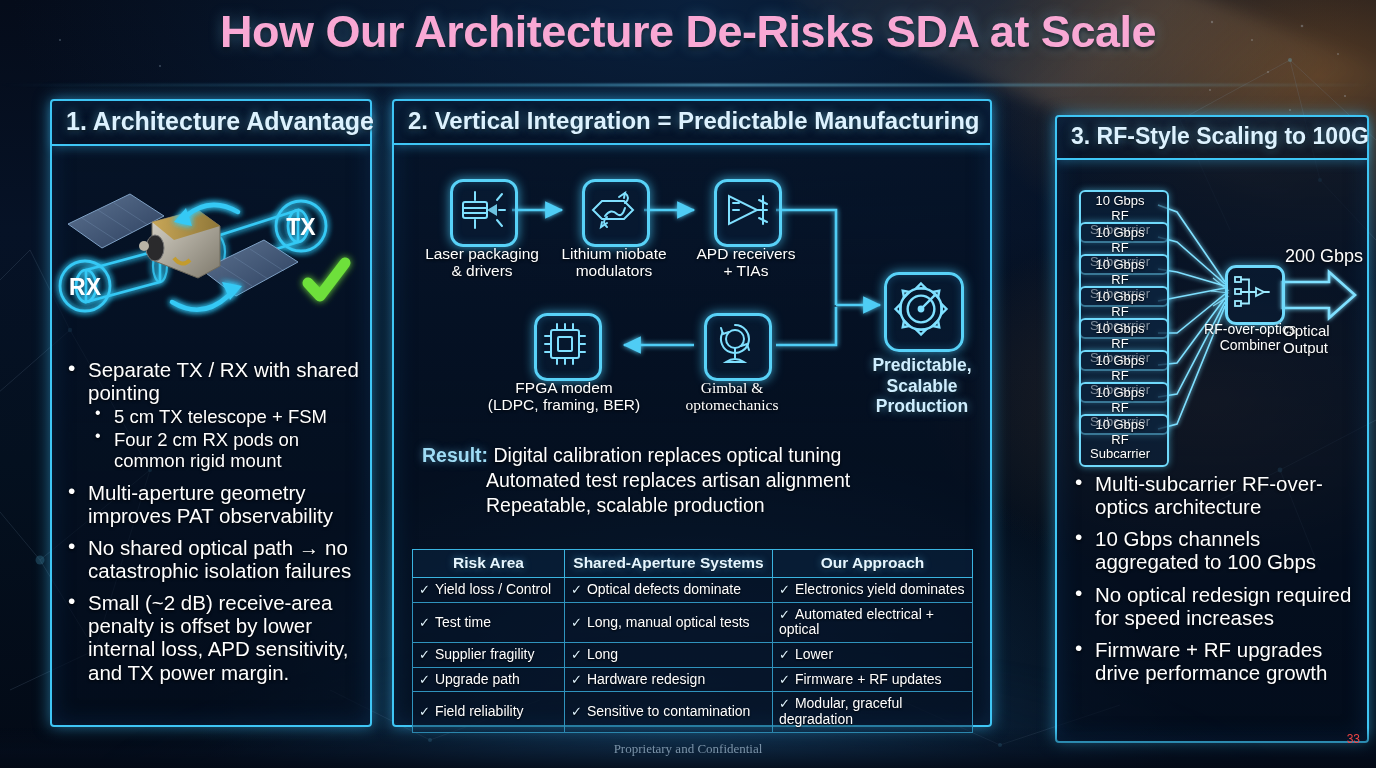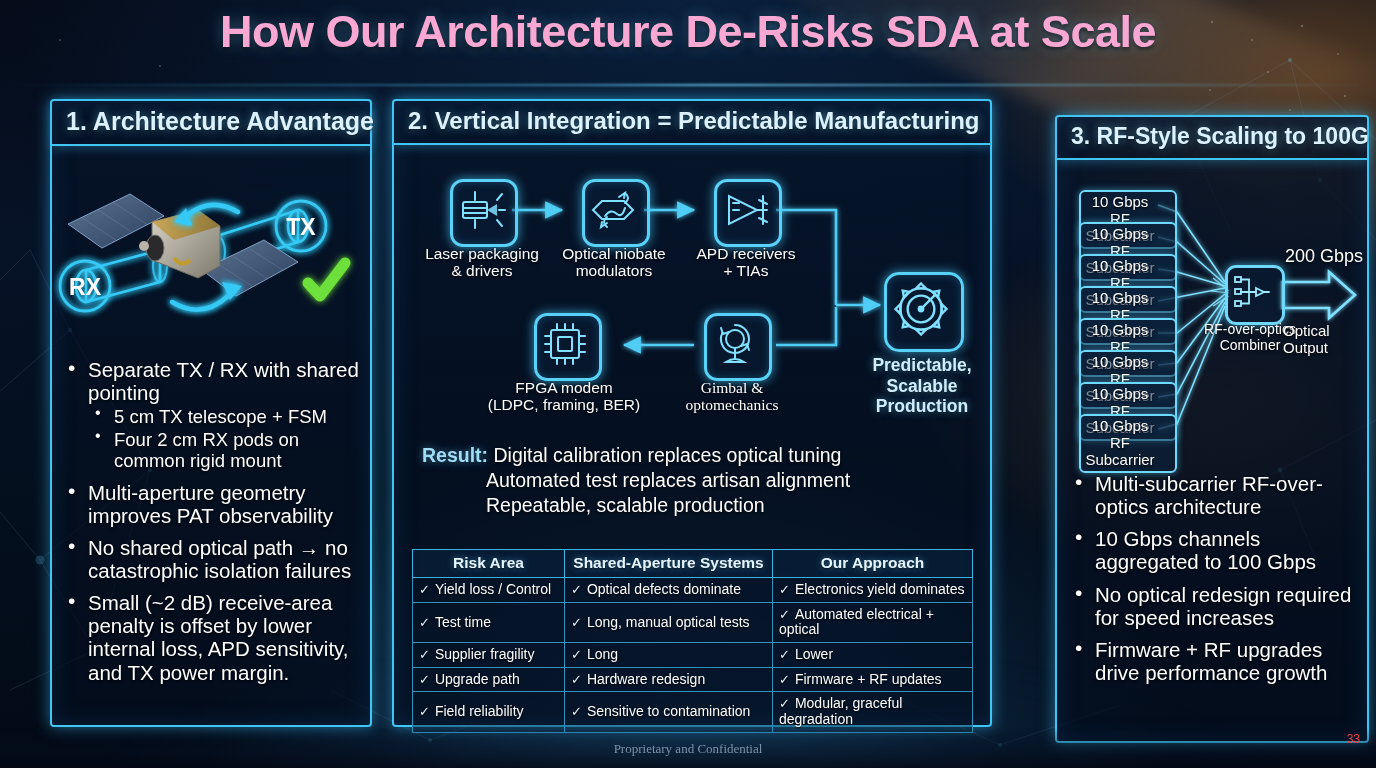--- a/index.html
+++ b/index.html
@@ -99,21 +99,21 @@
     background:rgba(6,22,44,.42);text-shadow:0 1px 2px rgba(0,0,0,.9);vertical-align:middle;}
   table.risk td .ck{color:#dff4ff;margin-right:5px;font-size:13px;}
   table.risk col.c1{width:152px;}
   table.risk col.c2{width:208px;}
   table.risk col.c3{width:200px;}
   table.risk td.cell{white-space:normal;}
 
   
   .sc{position:absolute;width:78px;border:2px solid #6fd9fb;border-radius:6px;
     background:rgba(12,38,66,.55);box-shadow:0 0 7px rgba(90,210,250,.55);
-    text-align:center;color:#ffffff;font-size:15px;line-height:1.12;padding:2px 16px 3px 0;
+    text-align:center;color:#ffffff;font-size:13px;line-height:1.12;padding:2px 8px 3px 0;
     text-shadow:0 1px 2px rgba(0,0,0,.9);}
   .combiner{position:absolute;width:54px;height:54px;border:3px solid #6fd9fb;border-radius:11px;
     box-shadow:0 0 10px rgba(90,210,250,.7);background:rgba(10,34,62,.4);}
   .c3lbl{position:absolute;text-align:center;color:#ffffff;font-size:14px;line-height:1.14;
     text-shadow:0 1px 3px rgba(0,0,0,.9);}
   .bigrate{position:absolute;color:#ffffff;font-size:18px;text-shadow:0 1px 3px rgba(0,0,0,.9);}
 
   
   .footer-band{position:absolute;left:0;right:0;bottom:0;height:40px;
     background:linear-gradient(180deg, rgba(6,16,32,.0) 0%, rgba(5,14,30,.55) 60%, rgba(4,10,22,.85) 100%);}
@@ -340,21 +340,21 @@
               <path d="M8 28 L17 19 L39 19 L48 28 L39 37 L17 37 Z"></path>
               <path d="M20 34 q6 -8 12 -2 q5 4 8 -6"></path>
               <path d="M34 15 l6 -4 l-1 5" fill="none"></path>
               <path d="M40 11 q6 5 0 10"></path>
               <path d="M22 45 q-6 -5 0 -10"></path>
               <path d="M22 41 l-6 4 l1 -5"></path>
             </g>
           </svg>
         </div>
         <div class="ilbl" style="left:134px;top:100px;width:172px;">
-          <span style="white-space:pre-line">Optical niobate
+          <span style="white-space:pre-line">Lithium niobate
 modulators</span>
         </div>
 
         <div class="ibox" style="left:320px;top:34px;">
           <svg width="56" height="56" viewBox="0 0 56 56">
             <g stroke="#7fe0ff" stroke-width="2" fill="none" stroke-linecap="round">
               <path d="M12 14 L12 42 L40 28 Z"></path>
               <line x1="16" y1="21" x2="22" y2="21"></line>
                 <line x1="16" y1="28" x2="22" y2="28"></line>
               <line x1="40" y1="28" x2="50" y2="28"></line>

